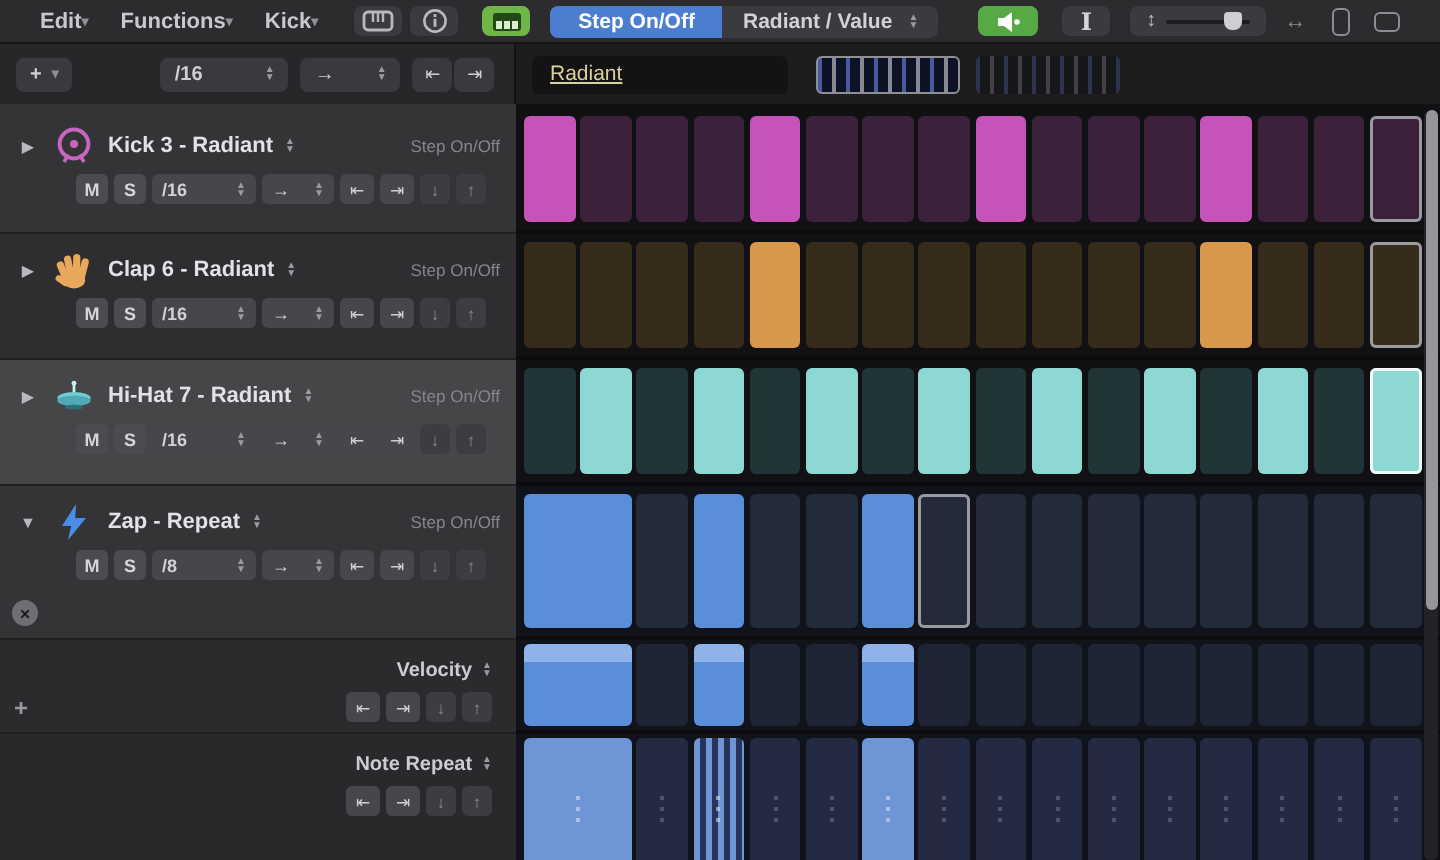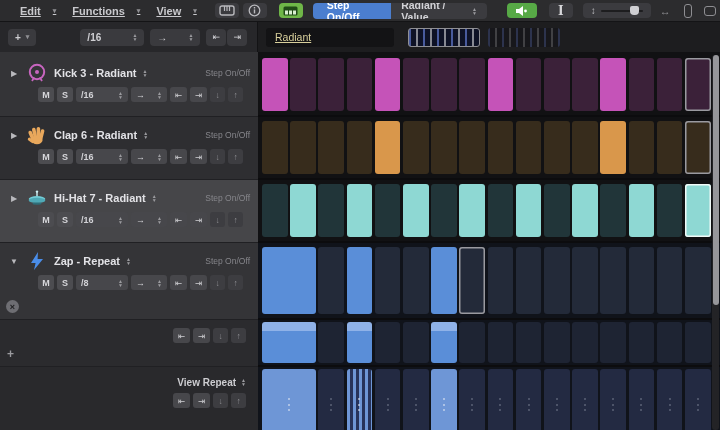--- a/index.html
+++ b/index.html
@@ -2,21 +2,21 @@
 <html><head>
 <meta charset="utf-8">
 <style>
   html,body{margin:0;padding:0;background:#000;}
   .app{position:relative;width:720px;height:430px;overflow:hidden;background:#121214;
        font-family:"Liberation Sans",sans-serif;color:#d6d6da;-webkit-font-smoothing:antialiased;}
 
   
   .toolbar{position:absolute;left:0;top:0;width:720px;height:22px;background:#2c2c2e;
            border-bottom:1px solid #141416;display:flex;align-items:center;gap:4px;padding-left:14px;box-sizing:border-box;}
-  .menu{display:flex;align-items:center;gap:12px;font-size:11px;font-weight:bold;color:#c9c9cd;padding:0 6px;cursor:default;text-decoration:underline;}
+  .menu{display:flex;align-items:center;gap:0;font-size:11px;font-weight:bold;color:#c9c9cd;padding:0 6px;cursor:default;}
   .chev{font-size:7px;color:#909094;}
   .tbtn{height:15px;min-width:24px;border:none;border-radius:4px;background:#3b3b3f;display:flex;align-items:center;justify-content:center;padding:0 4px;}
   .tbtn.green{background:#6fb648;}
   .tbtn.green2{background:#57a946;min-width:30px;}
   .seg{display:flex;height:16px;border-radius:4px;overflow:hidden;margin:0 6px;}
   .seg-left{background:#4b7ecf;color:#fff;font-size:10.5px;font-weight:bold;display:flex;align-items:center;padding:0 14px;}
   .seg-right{background:#3b3b3f;color:#d2d2d6;font-size:10.5px;font-weight:bold;display:flex;align-items:center;gap:8px;padding:0 10px;}
   .stp{display:inline-flex;flex-direction:column;align-items:center;line-height:4px;}
   .stp i{font-style:normal;font-size:5px;color:#9b9b9f;}
   .ibeam{font-family:"DejaVu Serif",serif;font-size:12px;font-weight:bold;color:#d6d6da;}
@@ -93,21 +93,21 @@
   <div class="toolbar">
     <div class="menu">
         <span>Edit</span>
         <span class="chev">▾</span>
       </div>
     <div class="menu">
         <span>Functions</span>
         <span class="chev">▾</span>
       </div>
     <div class="menu">
-        <span>View</span>
+        <span>Kick</span>
         <span class="chev">▾</span>
       </div>
 
     <button class="tbtn" style="margin-left:8px">
       <svg width="16" height="11" viewBox="0 0 16 11">
         <rect x="1" y="1" width="14" height="9" rx="2" fill="none" stroke="#b9b9bd" stroke-width="1.4"></rect>
         <line x1="5.5" y1="1" x2="5.5" y2="6" stroke="#b9b9bd" stroke-width="1.2"></line>
         <line x1="8" y1="1" x2="8" y2="6" stroke="#b9b9bd" stroke-width="1.2"></line>
         <line x1="10.5" y1="1" x2="10.5" y2="6" stroke="#b9b9bd" stroke-width="1.2"></line>
       </svg>
@@ -430,20 +430,27 @@
           <div class="cell" style="left: 314.2px; width: 25.6px; top: 4px; bottom: 4px; background: rgb(35, 42, 57);"></div>
           <div class="cell" style="left: 342.4px; width: 25.6px; top: 4px; bottom: 4px; background: rgb(35, 42, 57);"></div>
           <div class="cell" style="left: 370.6px; width: 25.6px; top: 4px; bottom: 4px; background: rgb(35, 42, 57);"></div>
           <div class="cell" style="left: 398.8px; width: 25.6px; top: 4px; bottom: 4px; background: rgb(35, 42, 57);"></div>
           <div class="cell" style="left: 427px; width: 25.6px; top: 4px; bottom: 4px; background: rgb(35, 42, 57);"></div>
         </div>
     </div>
 
     <div class="band b-vel">
       <div class="thead">
+        <div class="s1">
+          <span class="sname">Velocity</span>
+          <span class="stp">
+              <i>▲</i>
+              <i>▼</i>
+            </span>
+        </div>
         <div class="s2">
           <button class="hrot">⇤</button>
           <button class="hrot">⇥</button>
           <button class="hud">↓</button>
           <button class="hud">↑</button>
         </div>
         <span class="addsub">+</span>
       </div>
       <div class="steps" id="vel-grid">
           <div class="cell" style="left: 60.4px; width: 25.6px; top: 2px; bottom: 2px; background: rgb(30, 36, 51);"></div>
@@ -460,21 +467,21 @@
           <div class="cell" style="left: 427px; width: 25.6px; top: 2px; bottom: 2px; background: rgb(30, 36, 51);"></div>
           <div class="cell" style="left: 4px; width: 53.8px; top: 2px; bottom: 2px; background: linear-gradient(rgb(143, 178, 232) 0px, rgb(143, 178, 232) 9px, rgb(90, 142, 216) 9px);"></div>
           <div class="cell" style="left: 88.6px; width: 25.6px; top: 2px; bottom: 2px; background: linear-gradient(rgb(143, 178, 232) 0px, rgb(143, 178, 232) 9px, rgb(90, 142, 216) 9px);"></div>
           <div class="cell" style="left: 173.2px; width: 25.6px; top: 2px; bottom: 2px; background: linear-gradient(rgb(143, 178, 232) 0px, rgb(143, 178, 232) 9px, rgb(90, 142, 216) 9px);"></div>
         </div>
     </div>
 
     <div class="band b-nr">
       <div class="thead">
         <div class="s1">
-          <span class="sname">View Repeat</span>
+          <span class="sname">Note Repeat</span>
           <span class="stp">
               <i>▲</i>
               <i>▼</i>
             </span>
         </div>
         <div class="s2">
           <button class="hrot">⇤</button>
           <button class="hrot">⇥</button>
           <button class="hud">↓</button>
           <button class="hud">↑</button>

